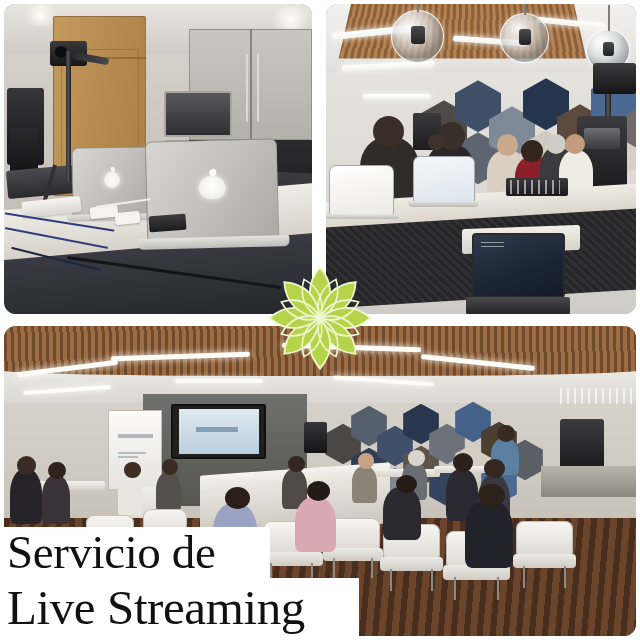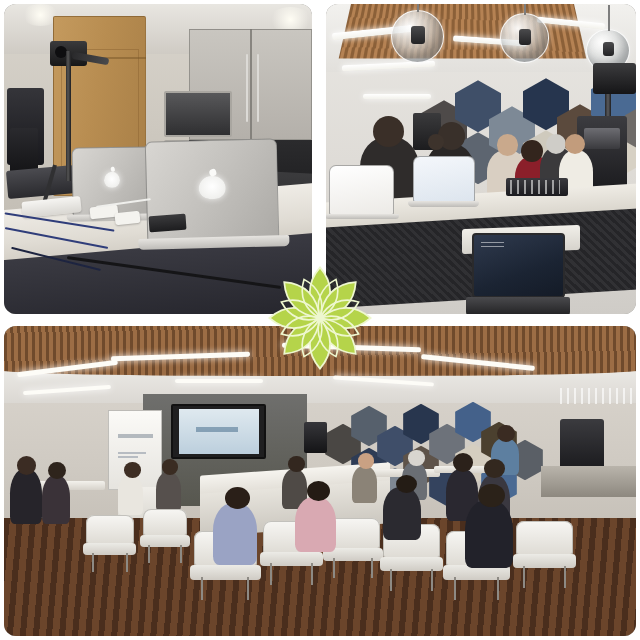--- a/index.html
+++ b/index.html
@@ -557,14 +557,20 @@
           <path d="M 50 50 C 60 38 60 24 50 12 C 40 24 40 38 50 50 Z" fill="none" stroke="#eef7cf" stroke-width="1.5" transform="rotate(157.5 50 50)"></path>
           <path d="M 50 50 C 60 38 60 24 50 12 C 40 24 40 38 50 50 Z" fill="none" stroke="#eef7cf" stroke-width="1.5" transform="rotate(202.5 50 50)"></path>
           <path d="M 50 50 C 60 38 60 24 50 12 C 40 24 40 38 50 50 Z" fill="none" stroke="#eef7cf" stroke-width="1.5" transform="rotate(247.5 50 50)"></path>
           <path d="M 50 50 C 60 38 60 24 50 12 C 40 24 40 38 50 50 Z" fill="none" stroke="#eef7cf" stroke-width="1.5" transform="rotate(292.5 50 50)"></path>
           <path d="M 50 50 C 60 38 60 24 50 12 C 40 24 40 38 50 50 Z" fill="none" stroke="#eef7cf" stroke-width="1.5" transform="rotate(337.5 50 50)"></path>
           <circle cx="50" cy="50" r="4" fill="#eef7cf"></circle>
         </g>
     </svg>
   </div>
 
+  <div class="titleband" id="title-line1">
+    <span class="titletext">Servicio de</span>
+  </div>
+  <div class="titleband" id="title-line2">
+    <span class="titletext">Live Streaming</span>
+  </div>
 
 </div>
 
 </body></html>

